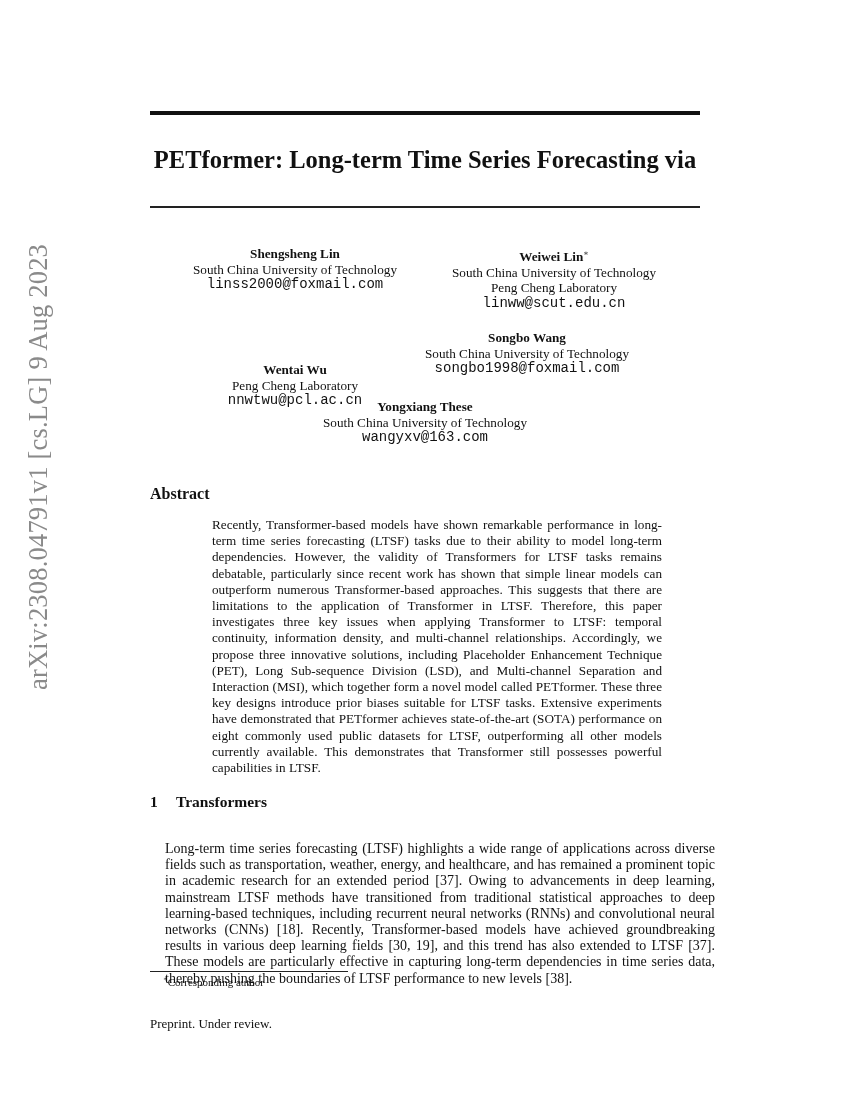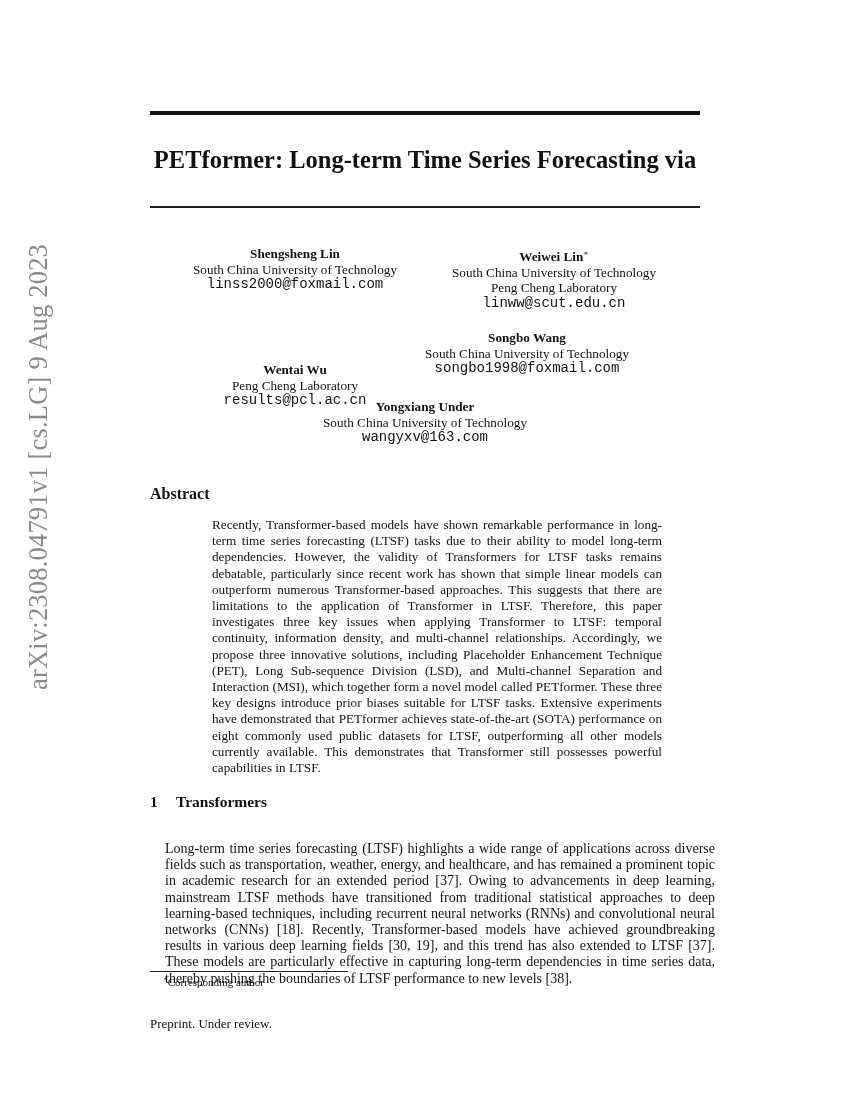--- a/index.html
+++ b/index.html
@@ -48,31 +48,31 @@
 <div class="author" style="left:447px; top:246px; width:214px;">
   <div class="name"><span>Weiwei Lin</span><sup>∗</sup></div>
   <div>South China University of Technology</div>
   <div>Peng Cheng Laboratory</div>
   <div class="mail">linww@scut.edu.cn</div>
 </div>
 
 <div class="author" style="left:188px; top:330px; width:214px;margin-top:32px;">
   <div class="name">Wentai Wu</div>
   <div>Peng Cheng Laboratory</div>
-  <div class="mail">results@pcl.ac.cn</div>
+  <div class="mail">nnwtwu@pcl.ac.cn</div>
 </div>
 
 <div class="author" style="left:420px; top:330px; width:214px;">
   <div class="name">Songbo Wang</div>
   <div>South China University of Technology</div>
   <div class="mail">songbo1998@foxmail.com</div>
 </div>
 
 <div class="author" style="left:318px; top:399px; width:214px;">
-  <div class="name">Yongxiang Under</div>
+  <div class="name">Yongxiang These</div>
   <div>South China University of Technology</div>
   <div class="mail">wangyxv@163.com</div>
 </div>
 
 <h2 class="abs-title">Abstract</h2>
 <p class="abstract" lang="en">Recently, Transformer-based models have shown remarkable performance in long-term time series forecasting (LTSF) tasks due to their ability to model long-term dependencies. However, the validity of Transformers for LTSF tasks remains debatable, particularly since recent work has shown that simple linear models can outperform numerous Transformer-based approaches. This suggests that there are limitations to the application of Transformer in LTSF. Therefore, this paper investigates three key issues when applying Transformer to LTSF: temporal continuity, information density, and multi-channel relationships. Accordingly, we propose three innovative solutions, including Placeholder Enhancement Technique (PET), Long Sub-sequence Division (LSD), and Multi-channel Separation and Interaction (MSI), which together form a novel model called PETformer. These three key designs introduce prior biases suitable for LTSF tasks. Extensive experiments have demonstrated that PETformer achieves state-of-the-art (SOTA) performance on eight commonly used public datasets for LTSF, outperforming all other models currently available. This demonstrates that Transformer still possesses powerful capabilities in LTSF.</p>
 
 <h2 class="sec">
   <span class="num">1</span><span>Transformers</span>
 </h2>

